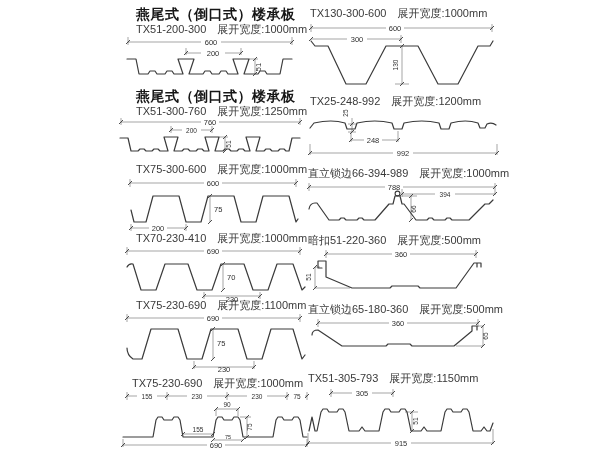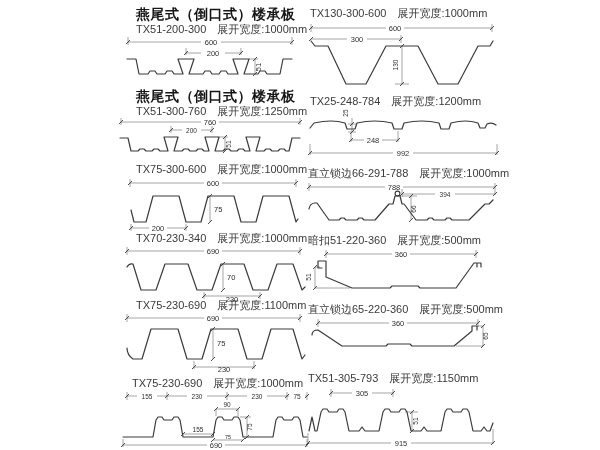--- a/index.html
+++ b/index.html
@@ -53,21 +53,21 @@
 <svg class="dwg" style="left:124px;top:176px" width="178" height="58" viewBox="0 0 178 58">
   <path class="d" d="M6,3v8 M172,3v8 M6,7H80 M98,7H172 M7,48v7 M62,48v7 M7,52H25 M43,52H62 M86,20V46"></path>
   <path class="k" d="M4,9l4,-4 M170,9l4,-4 M5,54l4,-4 M60,54l4,-4 M84,22l4,-4 M84,48l4,-4"></path>
   <text class="t m" x="89" y="9.5">600</text>
   <text class="t m" x="34" y="54.5">200</text>
   <text class="t s" x="90" y="36">75</text>
   <path class="p" d="M7,34 L10,46 H22 L29,20 H55 L62,46 H77 L84,20 H110 L117,46 H132 L139,20 H165 L172,46 l2,-3"></path>
 </svg>
 
 <div class="ttl" style="left:136px;top:231px">
-  <span>TX70-230-340</span><span class="sp">展开宽度:1000mm</span>
+  <span>TX70-230-410</span><span class="sp">展开宽度:1000mm</span>
 </div>
 <svg class="dwg" style="left:122px;top:244px" width="184" height="58" viewBox="0 0 184 58">
   <path class="d" d="M5,3v8 M178,3v8 M5,7H82 M100,7H178 M82,48v7 M138,48v7 M82,52H138 M101,20V46"></path>
   <path class="k" d="M3,9l4,-4 M176,9l4,-4 M80,54l4,-4 M136,54l4,-4 M99,22l4,-4 M99,48l4,-4"></path>
   <text class="t m" x="91" y="9.5">690</text>
   <text class="t m" x="110" y="57.5">230</text>
   <text class="t s" x="105" y="36">70</text>
   <path class="p" d="M5,23 Q7,19 11,20 L19,46 H34 L43,20 H66 L75,46 H90 L99,20 H122 L131,46 H146 L155,20 H171 L180,46 l3,-3"></path>
 </svg>
 
@@ -107,33 +107,33 @@
 <svg class="dwg" style="left:306px;top:20px" width="192" height="72" viewBox="0 0 192 72">
   <path class="d" d="M5,4v8 M186,4v8 M5,8H80 M98,8H186 M95,15v8 M5,19H41 M61,19H95 M96,26V64 M89,64h14"></path>
   <path class="k" d="M3,10l4,-4 M184,10l4,-4 M3,21l4,-4 M93,21l4,-4 M94,28l4,-4 M94,66l4,-4"></path>
   <text class="t m" x="89" y="10.5">600</text>
   <text class="t m" x="51" y="21.5">300</text>
   <text class="t m t6" transform="rotate(-90 92 45)" x="92" y="45">130</text>
   <path class="p" d="M5,21 L9,26 H22 L40,64 H60 L80,26 H112 L132,64 H152 L172,26 H184 l3,-5"></path>
 </svg>
 
 <div class="ttl" style="left:310px;top:94px">
-  <span>TX25-248-784</span><span class="sp">展开宽度:1200mm</span>
+  <span>TX25-248-992</span><span class="sp">展开宽度:1200mm</span>
 </div>
 <svg class="dwg" style="left:306px;top:106px" width="195" height="54" viewBox="0 0 195 54">
   <path class="d" d="M42,18h8 M42,26h8 M46,12V26 M45,27v9 M92,25v11 M45,34H58 M76,34H92 M4,38v11 M191,38v11 M4,47H87 M107,47H191"></path>
   <path class="k" d="M44,20l4,-4 M44,28l4,-4 M43,36l4,-4 M90,36l4,-4 M2,49l4,-4 M189,49l4,-4"></path>
   <text class="t m t6" transform="rotate(-90 42 7)" x="42" y="7">25</text>
   <text class="t m" x="67" y="36.5">248</text>
   <text class="t m" x="97" y="49.5">992</text>
   <path class="p" d="M4,22 L8,17 Q26,13 39,17 L41,23 H49 L51,17 Q69,13 86,17 L88,23 H96 L98,17 Q116,13 133,17 L135,23 H143 L145,17 Q160,13 172,17 L174,22 H179 L181,18 Q186,16 190,19"></path>
 </svg>
 
 <div class="ttl" style="left:308px;top:166px">
-  <span>直立锁边66-291-788</span><span class="sp">展开宽度:1000mm</span>
+  <span>直立锁边66-394-989</span><span class="sp">展开宽度:1000mm</span>
 </div>
 <svg class="dwg" style="left:305px;top:180px" width="195" height="50" viewBox="0 0 195 50">
   <path class="d" d="M4,3v8 M190,3v12 M4,7H80 M98,7H190 M97,9v8 M97,14H130 M150,14H190 M97,16h15 M106,16V40"></path>
   <path class="k" d="M2,9l4,-4 M188,9l4,-4 M95,16l4,-4 M188,16l4,-4 M104,18l4,-4 M104,42l4,-4"></path>
   <text class="t m" x="89" y="9.5">788</text>
   <text class="t m t6" x="140" y="16.5">394</text>
   <text class="t m t6" transform="rotate(-90 111 29)" x="111" y="29">66</text>
   <circle cx="92.5" cy="13.5" r="2.4" fill="#ffffff" stroke="#3b3b3b" stroke-width="1.1"></circle>
   <path class="p" d="M4,29 Q5,23 10,23 H12 L24,40 H34 l2,-2 h3 l2,2 H52 l2,-2 h3 l2,2 H70 L84,24 H88 L90,16 H95 L97,24 H99 L111,40 H122 l2,-2 h3 l2,2 H140 l2,-2 h3 l2,2 H164 L180,24 H184 l4,-4"></path>
 </svg>
@@ -143,21 +143,21 @@
 </div>
 <svg class="dwg" style="left:306px;top:246px" width="185" height="50" viewBox="0 0 185 50">
   <path class="d" d="M20,4v8 M170,4v8 M20,8H86 M104,8H170 M9,21h5 M9,42h35 M9,21V42"></path>
   <path class="k" d="M18,10l4,-4 M168,10l4,-4 M7,23l4,-4 M7,44l4,-4"></path>
   <text class="t m" x="95" y="10.5">360</text>
   <text class="t m t6" transform="rotate(-90 4.5 31)" x="4.5" y="31">51</text>
   <path class="p" d="M16,22 H12 V15 H20 V31 L46,42 H84 l2,-2 h26 l2,2 H150 L168,17 H175 V21 M171,17 v4"></path>
 </svg>
 
 <div class="ttl" style="left:308px;top:302px">
-  <span>直立锁边65-220-360</span><span class="sp">展开宽度:500mm</span>
+  <span>直立锁边65-180-360</span><span class="sp">展开宽度:500mm</span>
 </div>
 <svg class="dwg" style="left:306px;top:316px" width="185" height="42" viewBox="0 0 185 42">
   <path class="d" d="M12,3v8 M172,3v8 M12,7H83 M101,7H172 M171,10h6 M150,30h27 M177,10V30"></path>
   <path class="k" d="M10,9l4,-4 M170,9l4,-4 M175,12l4,-4 M175,32l4,-4"></path>
   <text class="t m" x="92" y="9.5">360</text>
   <text class="t m t6" transform="rotate(-90 182 20)" x="182" y="20">65</text>
   <path class="p" d="M6,19 Q6,14 12,14 L36,30 H80 l2,-2 h22 l2,2 H148 L166,15 V10 H171 V14"></path>
 </svg>
 
 <div class="ttl" style="left:308px;top:371px">

